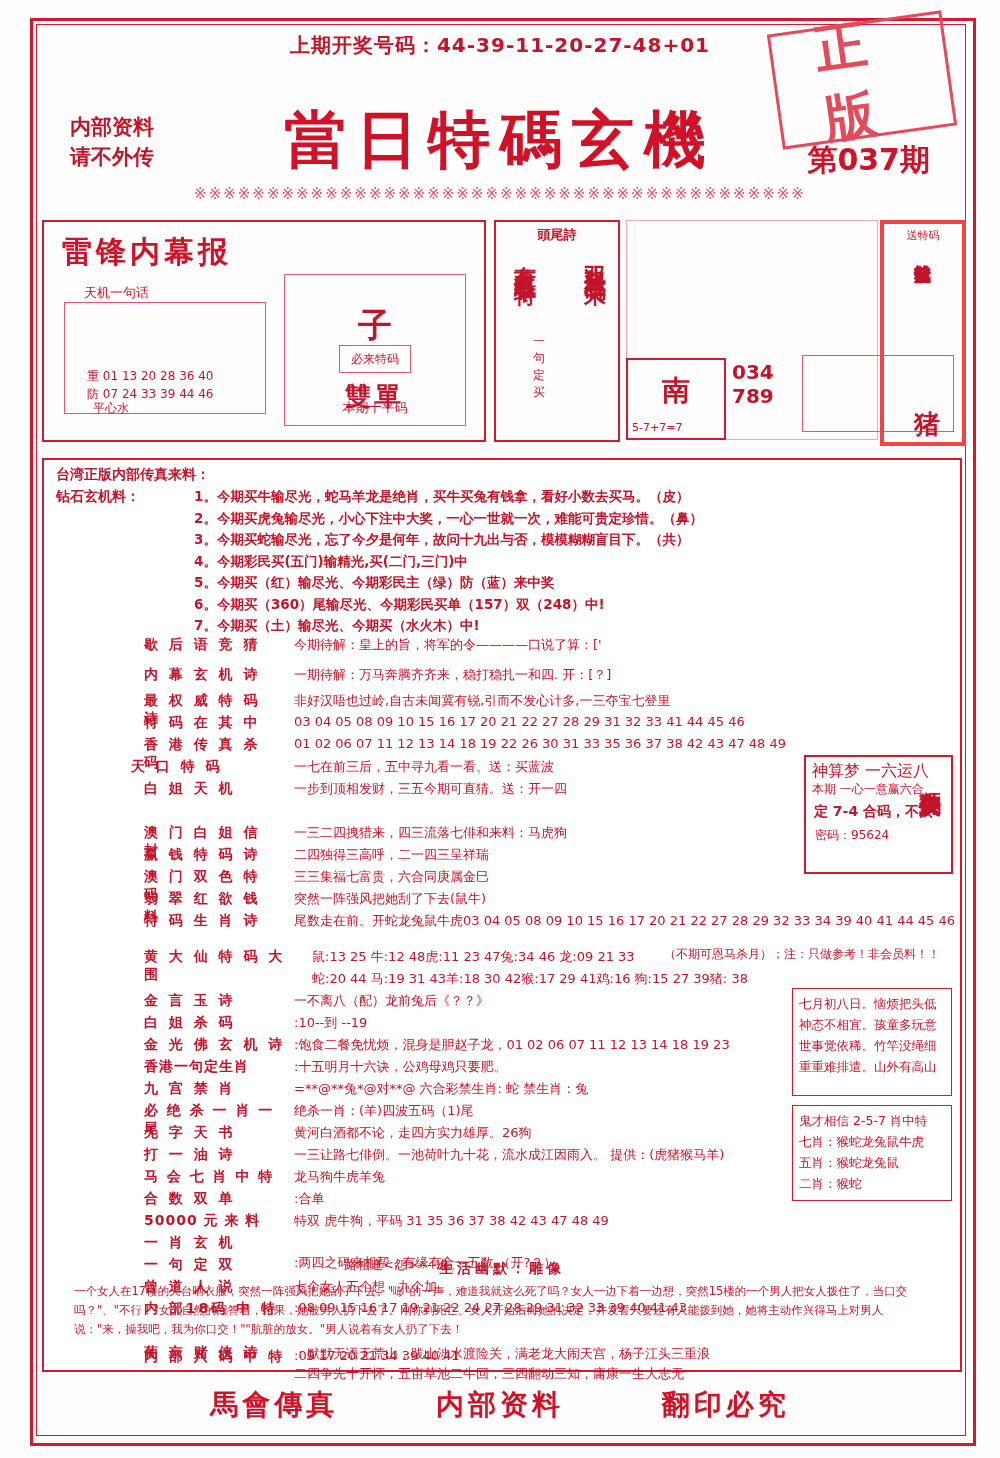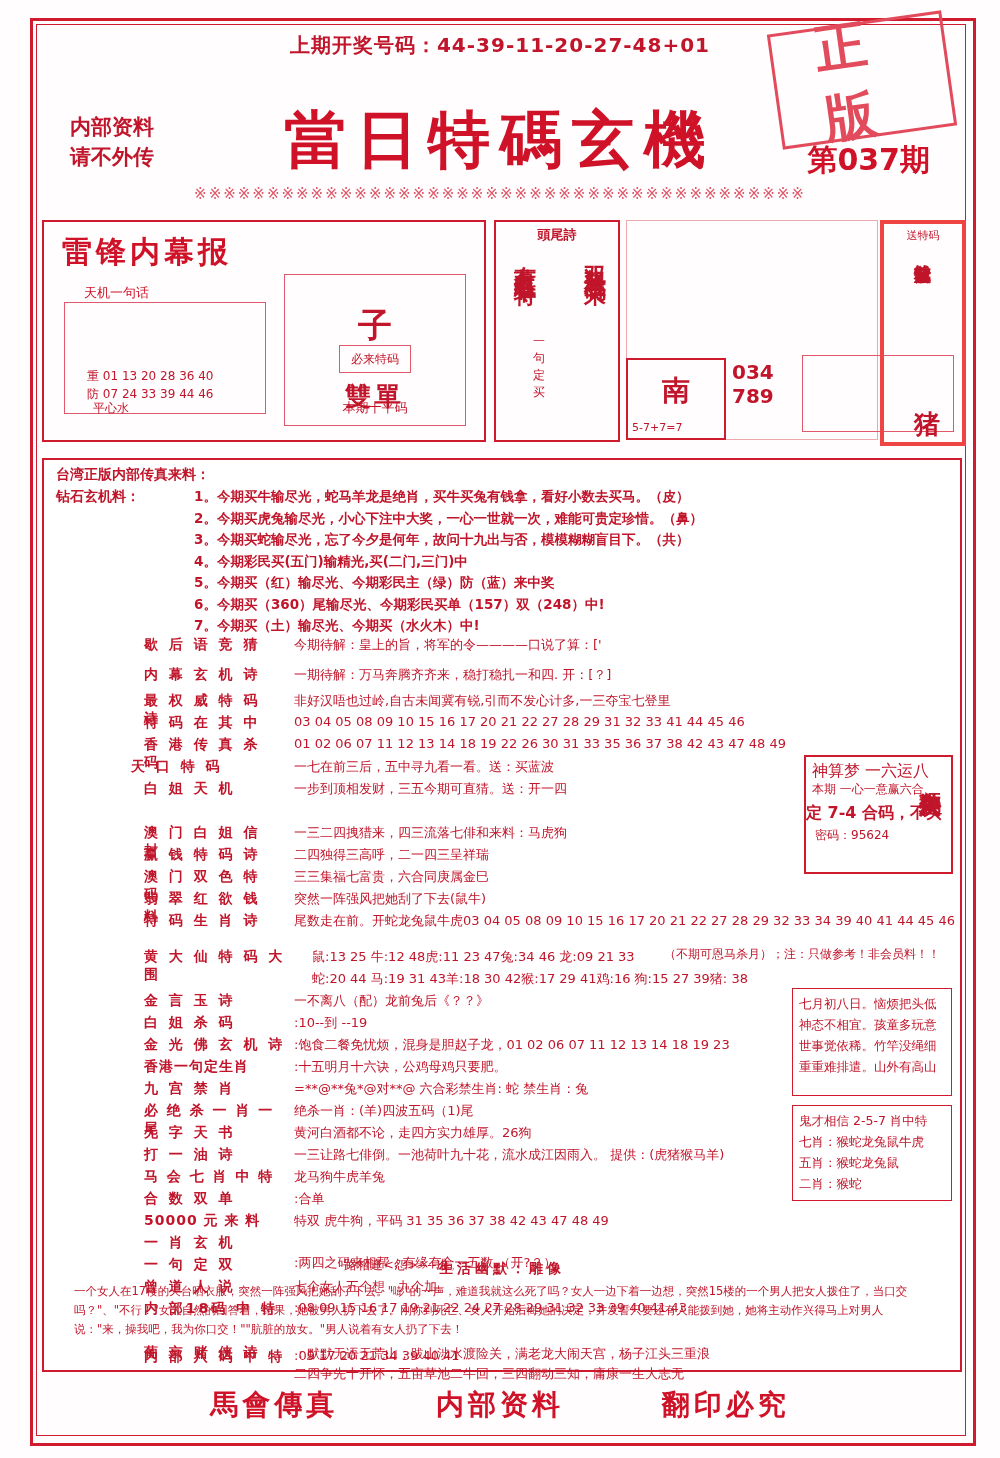--- a/index.html
+++ b/index.html
@@ -55,21 +55,21 @@
   .dlist{position:absolute;left:150px;top:26px;font-size:13.5px;line-height:21.5px;font-weight:bold;}
   .dlist div{white-space:nowrap;}
   .row{position:absolute;width:916px;height:20px;}
   .rl{position:absolute;left:100px;width:120px;font-size:14px;font-weight:bold;letter-spacing:3px;}
   .rv{position:absolute;left:240px;font-size:13px;white-space:nowrap;}
 
   .boxA{position:absolute;left:760px;top:295px;width:145px;height:115px;border:2px solid #d01b2e;}
   .boxA .t{position:absolute;left:6px;top:4px;font-size:16px;}
   .boxA .big{position:absolute;right:6px;top:18px;writing-mode:vertical-rl;text-orientation:upright;font-size:22px;font-weight:bold;}
   .boxA .l2{position:absolute;left:6px;top:24px;font-size:12px;}
-  .boxA .l3{position:absolute;left:0;top:46px;font-size:16px;font-weight:bold;}
+  .boxA .l3{position:absolute;left:8px;top:46px;font-size:14px;font-weight:bold;}
   .boxA .l4{position:absolute;left:9px;top:70px;font-size:12px;}
 
   .boxB{position:absolute;left:748px;top:528px;width:160px;height:108px;border:1px solid #d01b2e;font-size:12.5px;line-height:21px;padding:4px 6px;box-sizing:border-box;}
   .boxC{position:absolute;left:748px;top:645px;width:160px;height:96px;border:1px solid #d01b2e;font-size:12.5px;line-height:21px;padding:4px 6px;box-sizing:border-box;}
 
   .shenghuo{position:absolute;left:0;top:800px;width:916px;text-align:center;font-size:14px;font-weight:bold;letter-spacing:4px;}
   .para{position:absolute;left:30px;top:822px;width:856px;font-size:11.5px;line-height:19px;text-align:left;}
 
   .footer{position:absolute;left:0;top:1386px;width:1000px;text-align:center;font-size:28px;font-weight:bold;letter-spacing:4px;color:#cf1227;}
   .footer span{margin:0 42px;}

